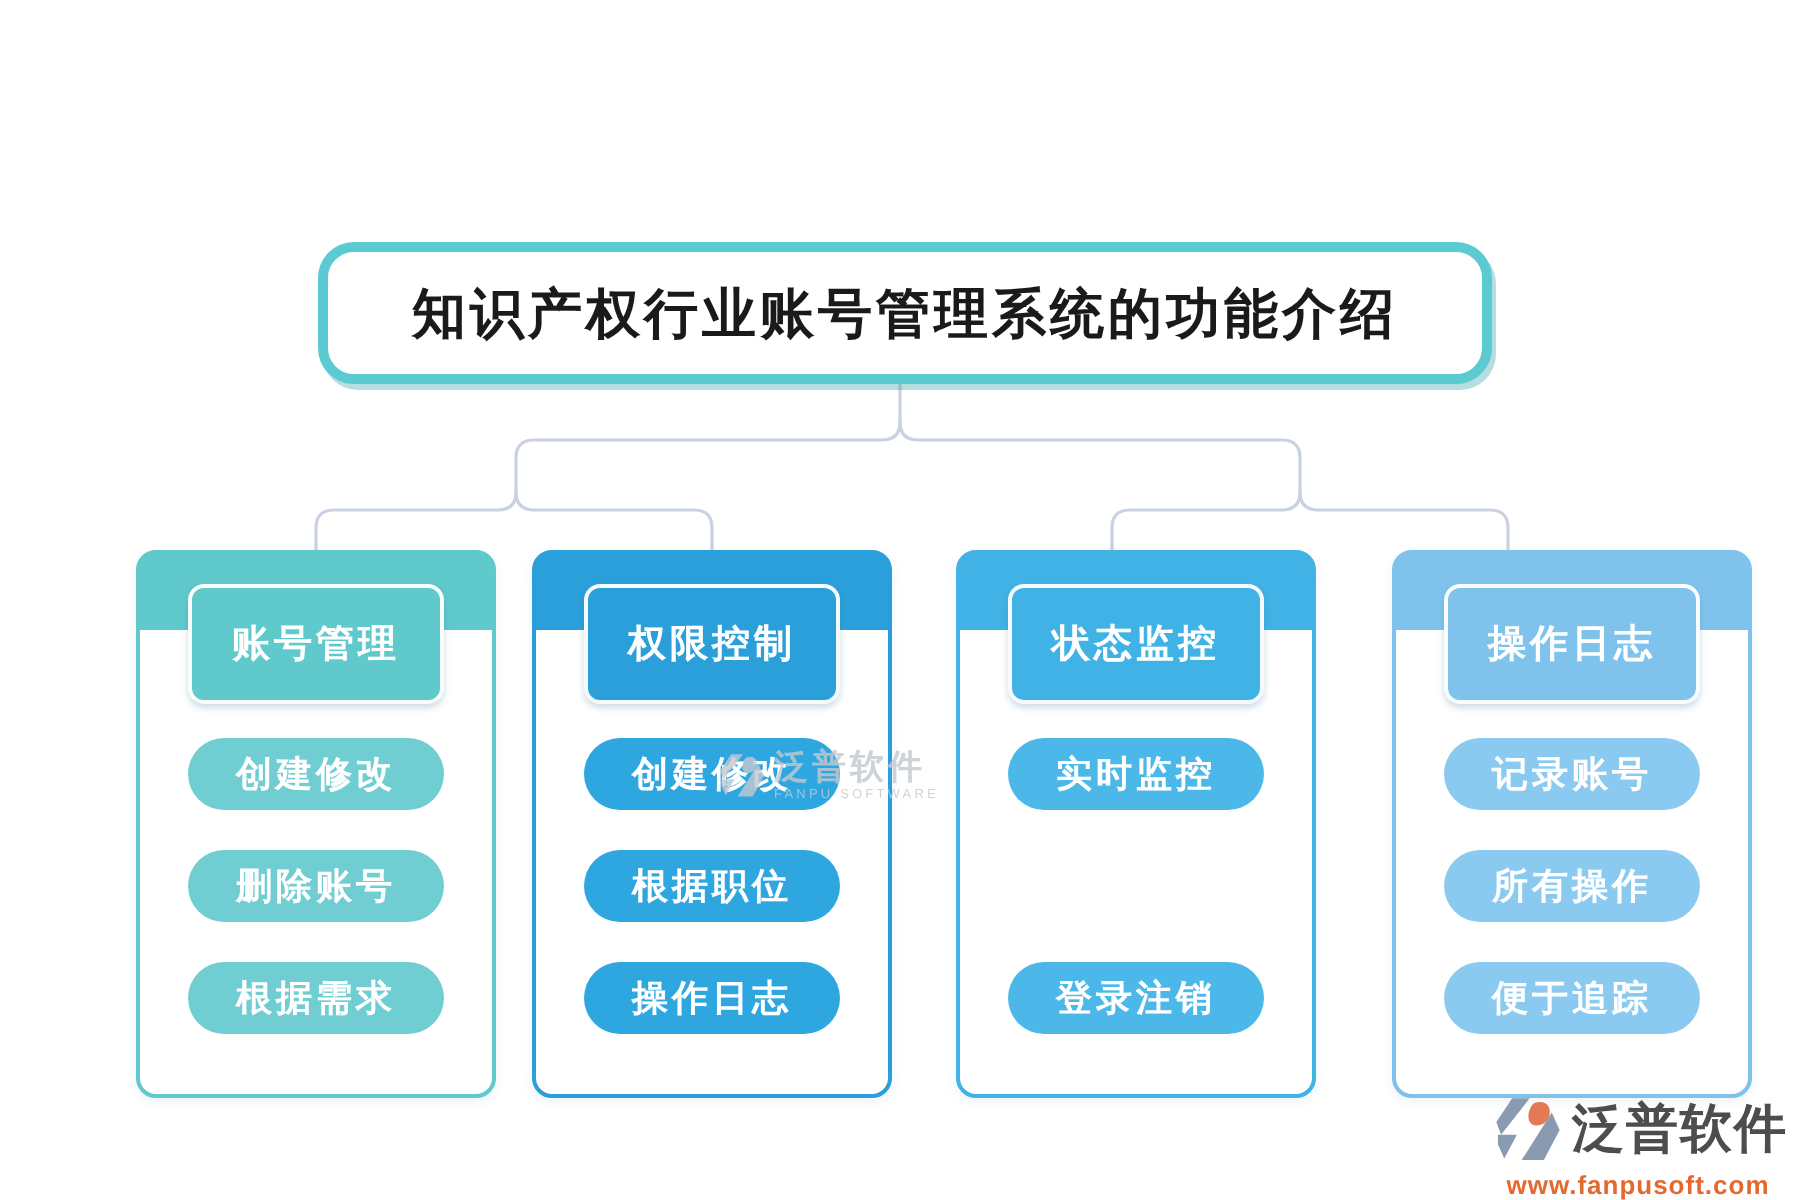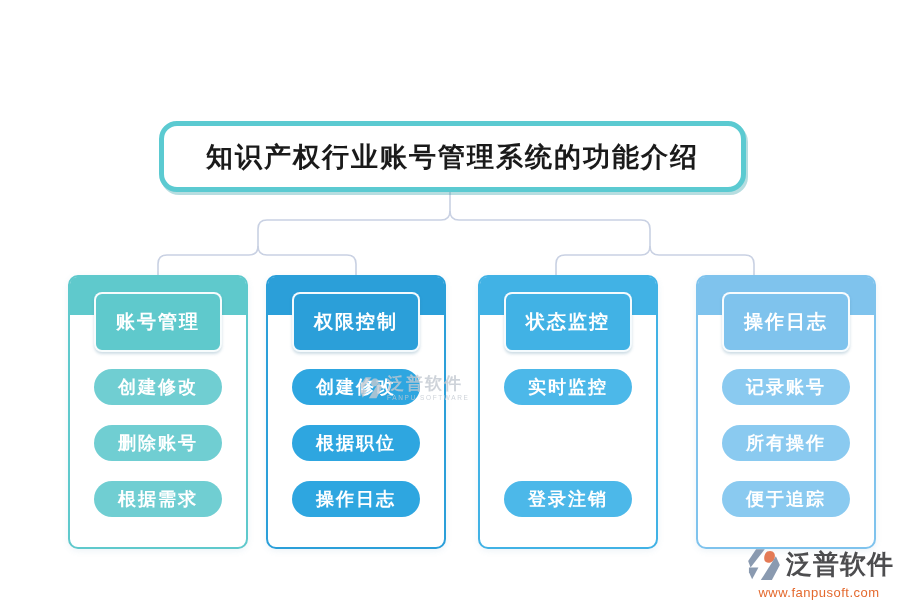--- a/index.html
+++ b/index.html
@@ -52,21 +52,21 @@
     color:#c3c9d1;opacity:.8;z-index:6;pointer-events:none;
   }
   .wm-textcol{display:flex;flex-direction:column;line-height:1;}
   .wm-name{font-size:17px;font-weight:700;letter-spacing:2px;}
   .wm-tagline{font-size:6.5px;letter-spacing:1.6px;margin-top:3px;
     font-family:"Liberation Sans","DejaVu Sans",sans-serif;}
   
   .logo{position:absolute;left:744px;top:546px;display:flex;flex-direction:column;align-items:center;z-index:6;}
   .logo-top{display:flex;align-items:center;gap:2px;}
   .logo-name{font-size:26px;font-weight:700;color:#4d4d4f;letter-spacing:1px;line-height:1.1;white-space:nowrap;}
-  .logo-url{font-size:13px;font-weight:400;color:#e4692e;letter-spacing:.5px;margin-top:1px;
+  .logo-url{font-size:13px;font-weight:700;color:#e4692e;letter-spacing:.5px;margin-top:1px;
     font-family:"Liberation Sans","DejaVu Sans",sans-serif;white-space:nowrap;}
 </style>
 </head>
 <body>
 
 <div class="stage">
 
   <svg class="connectors" viewBox="0 0 900 600">
     <path class="connector-path" d="M450,192 L450,211 Q450,220 441,220 L267,220 Q258,220 258,229 L258,246" stroke="#c9d1e3"></path>
     <path class="connector-path" d="M450,211 Q450,220 459,220 L641,220 Q650,220 650,229 L650,246" stroke="#c9d1e3"></path>

